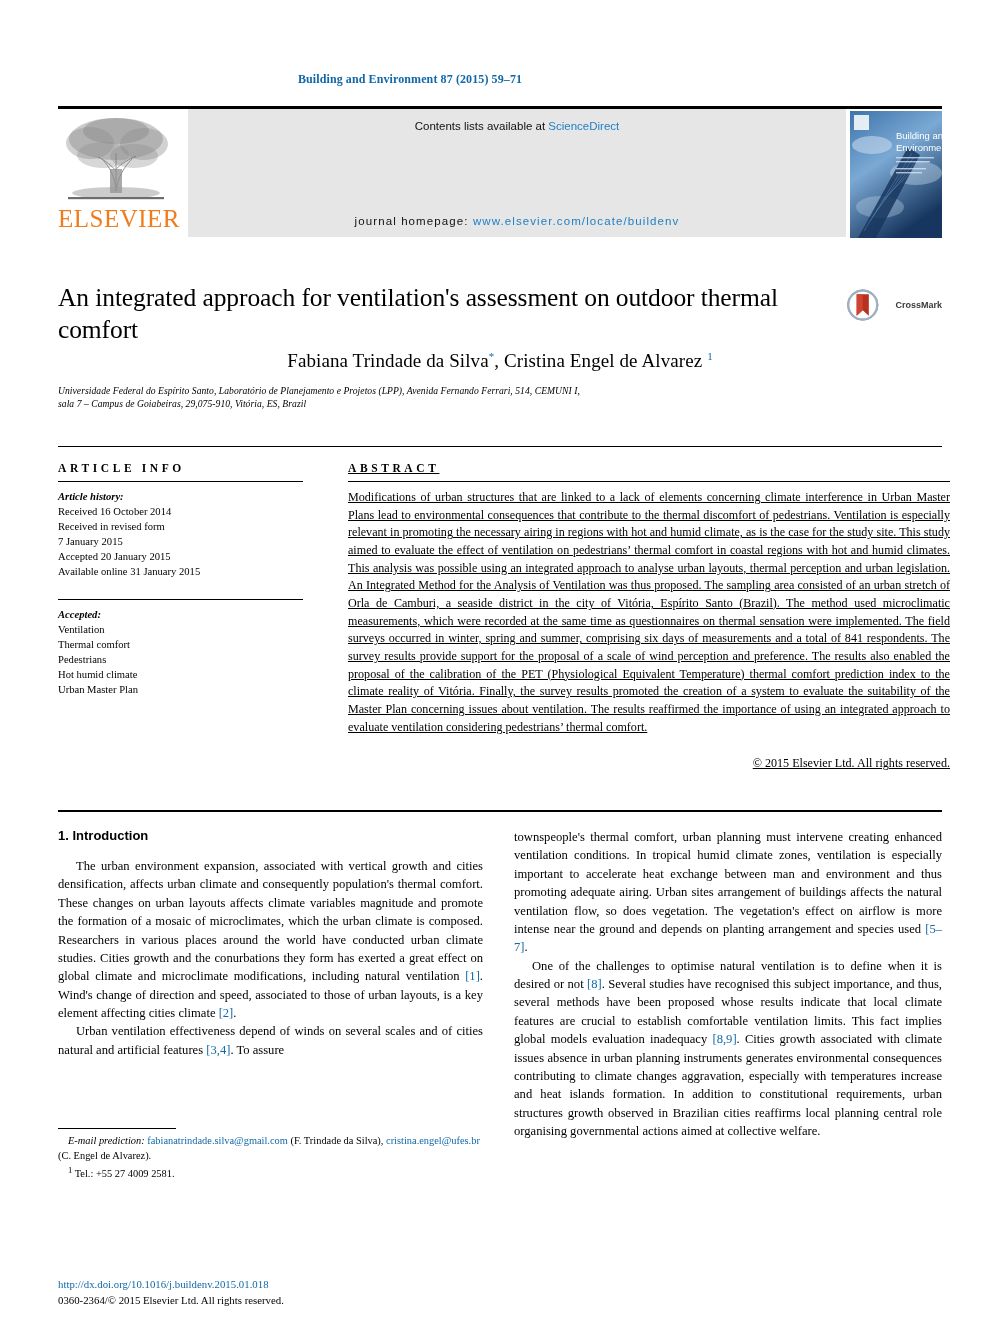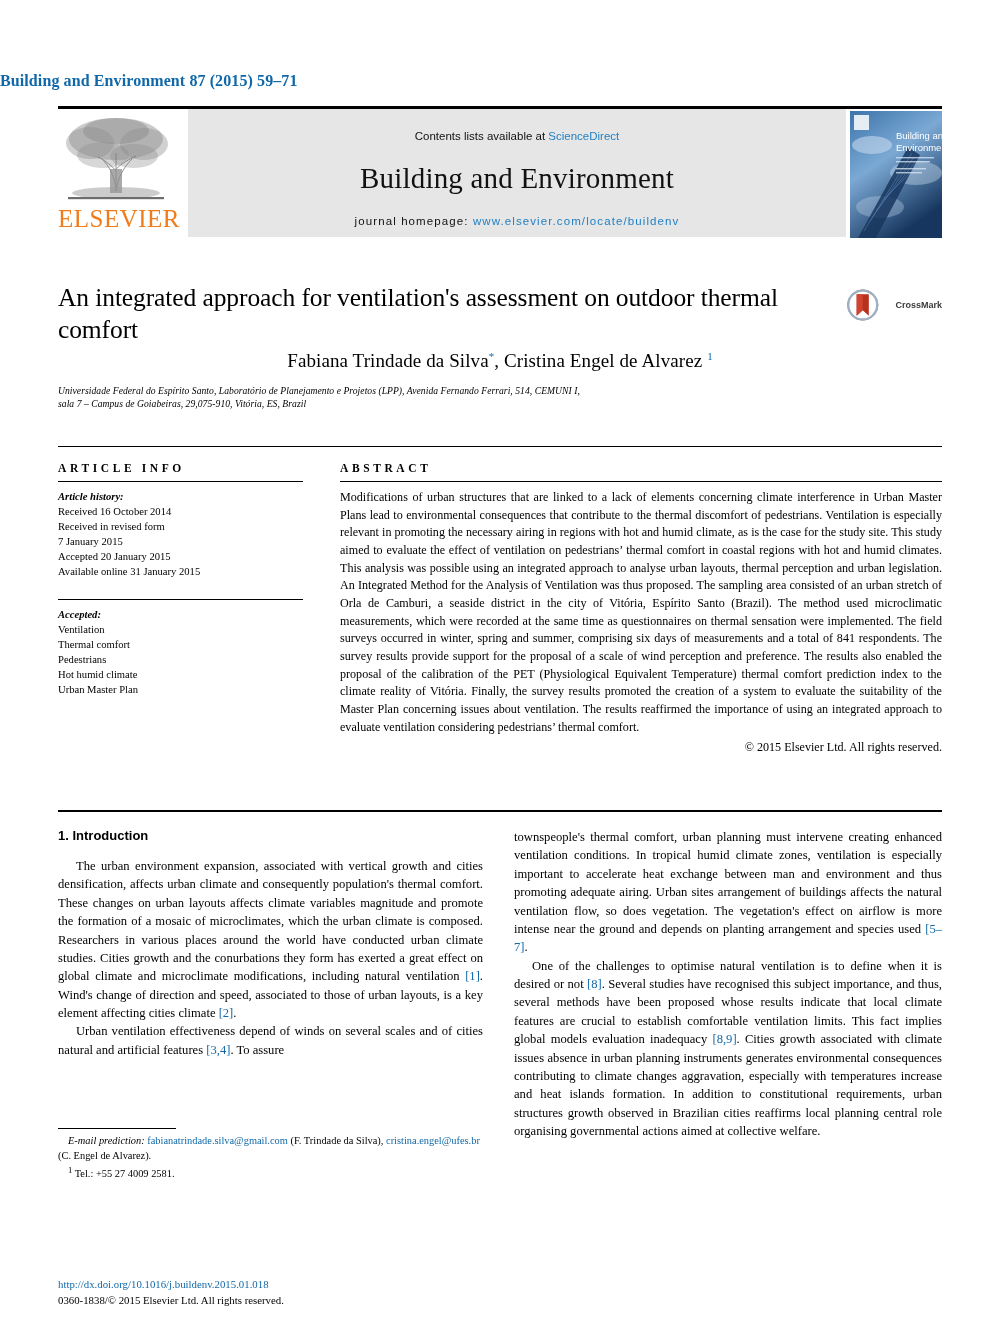--- a/index.html
+++ b/index.html
@@ -13,21 +13,22 @@
     position: relative;
     overflow: hidden;
   }
 
   .page { position: relative; width: 992px; height: 1323px; padding: 0; }
 
   
   .running-head {
     position: absolute;
     top: 72px; left: 0; width: 820px;
-    font-size: 16px;
+    text-align: center;
+    font-size: 12px;
     font-weight: bold;
     color: #1168a8;
     letter-spacing: 0.1px;
   }
 
   
   .masthead {
     position: absolute;
     top: 106px; left: 58px;
     width: 884px;
@@ -55,21 +56,21 @@
     line-height: 1;
     margin-top: 1px;
   }
   .masthead-center {
     flex: 1 1 auto;
     background: #e6e6e6;
     display: flex;
     flex-direction: column;
     align-items: center;
     justify-content: space-between;
-    padding: 21px 0 10px 0;
+    padding: 11px 0 10px 0;
     margin-left: 2px;
   }
   .contents-line {
     font-family: "Liberation Sans", sans-serif;
     font-size: 11.5px;
     color: #111;
   }
   .contents-line .sd { color: #1f7fc4; }
   .journal-title {
     font-family: "Liberation Serif", serif;
@@ -145,22 +146,23 @@
   }
 
   
   .info-col {
     position: absolute;
     top: 462px; left: 58px;
     width: 245px;
   }
   .abs-col {
     position: absolute;
-    top: 462px; left: 340px;
+    top: 462px; left: 348px;
     width: 602px;
+    text-decoration: underline;
   }
   .sec-head {
     font-family: "Liberation Serif", serif;
     font-size: 11.5px;
     font-weight: bold;
     letter-spacing: 3.6px;
     margin: 0 0 7px 0;
   }
   .hr-thin { border-top: 1px solid #000; margin: 0 0 7px 0; }
   .info-group { font-size: 10.6px; line-height: 1.42; }
@@ -171,21 +173,21 @@
   .abstract-body {
     font-size: 12.1px;
     line-height: 1.46;
     text-align: justify;
     text-justify: inter-word;
     hyphens: none;
   }
   .copyright {
     text-align: right;
     font-size: 12.1px;
-    margin-top: 4px;
+    margin-top: 20px;
   }
 
   
   .body-rule {
     position: absolute;
     top: 810px; left: 58px; width: 884px;
     border-top: 2px solid #000;
   }
   .col-left {
     position: absolute;
@@ -264,21 +266,20 @@
         </g>
         <rect x="52" y="56" width="12" height="24" fill="#8d8d8d" opacity="0.75"></rect>
         <ellipse cx="58" cy="80" rx="44" ry="6" fill="#9a9a9a" opacity="0.5"></ellipse>
         <rect x="10" y="84" width="96" height="2.2" fill="#6d6d6d"></rect>
       </svg>
       <div class="elsevier-word">ELSEVIER</div>
     </div>
 
     <div class="masthead-center">
       <div class="contents-line"><span>Contents lists available at </span><span class="sd">ScienceDirect</span></div>
-      <div class="journal-title">Building and Environment</div>
       <div class="homepage-line"><span>journal homepage: </span><span class="url">www.elsevier.com/locate/buildenv</span></div>
     </div>
 
     <div class="cover-block">
       <div class="cover-img">
         <svg width="92" height="127" viewBox="0 0 92 127">
           <defs>
             <linearGradient id="sky" x1="0" y1="0" x2="0.5" y2="1">
               <stop offset="0%" stop-color="#3d74ab"></stop>
               <stop offset="45%" stop-color="#7ba9d4"></stop>
@@ -378,16 +379,16 @@
   </div>
 
   <div class="footnotes">
     <div class="fn-rule"></div>
     <div class="fn-line"><span class="ital">E-mail prediction:</span> <span class="lnk">fabianatrindade.silva@gmail.com</span> <span>(F. Trindade da Silva),</span> <span class="lnk">cristina.engel@ufes.br</span> <span>(C. Engel de Alvarez).</span></div>
     <div class="fn-line"><sup>1</sup> <span>Tel.: +55 27 4009 2581.</span></div>
   </div>
 
   <div class="doi-block">
     <div class="doi-link">http://dx.doi.org/10.1016/j.buildenv.2015.01.018</div>
-    <div>0360-1838/© 2015 Elsevier Ltd. All rights reserved.</div>
+    <div>0360-2364/© 2015 Elsevier Ltd. All rights reserved.</div>
   </div>
 
 </div>
 
 </body></html>

